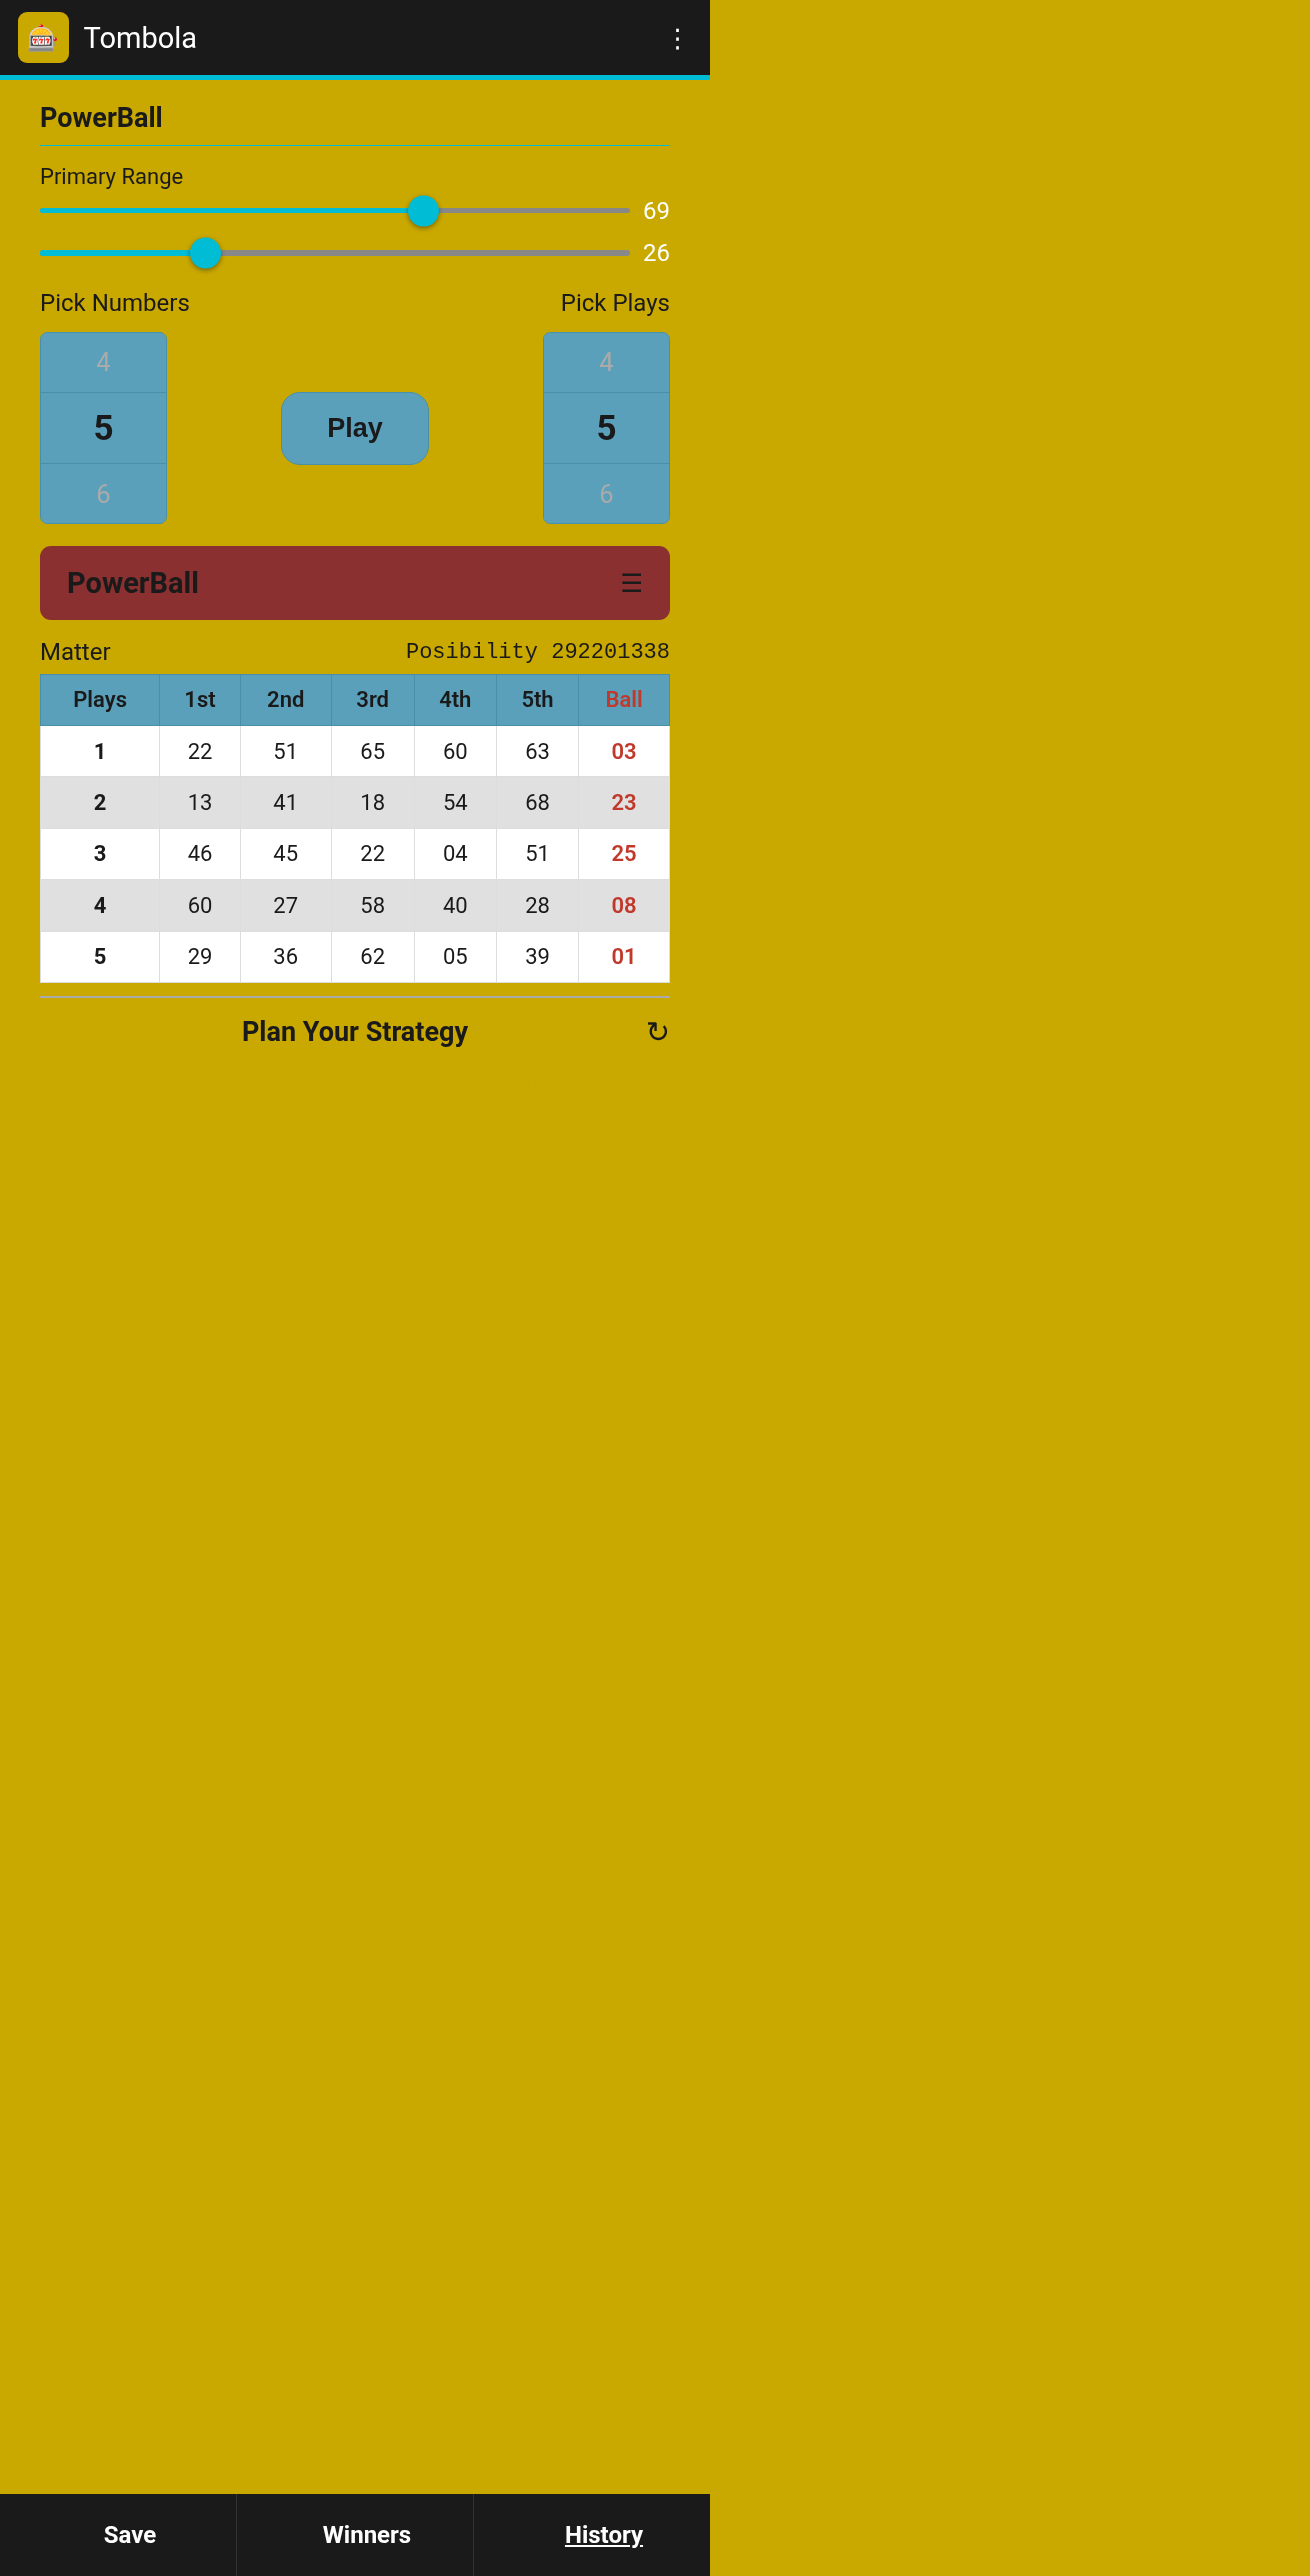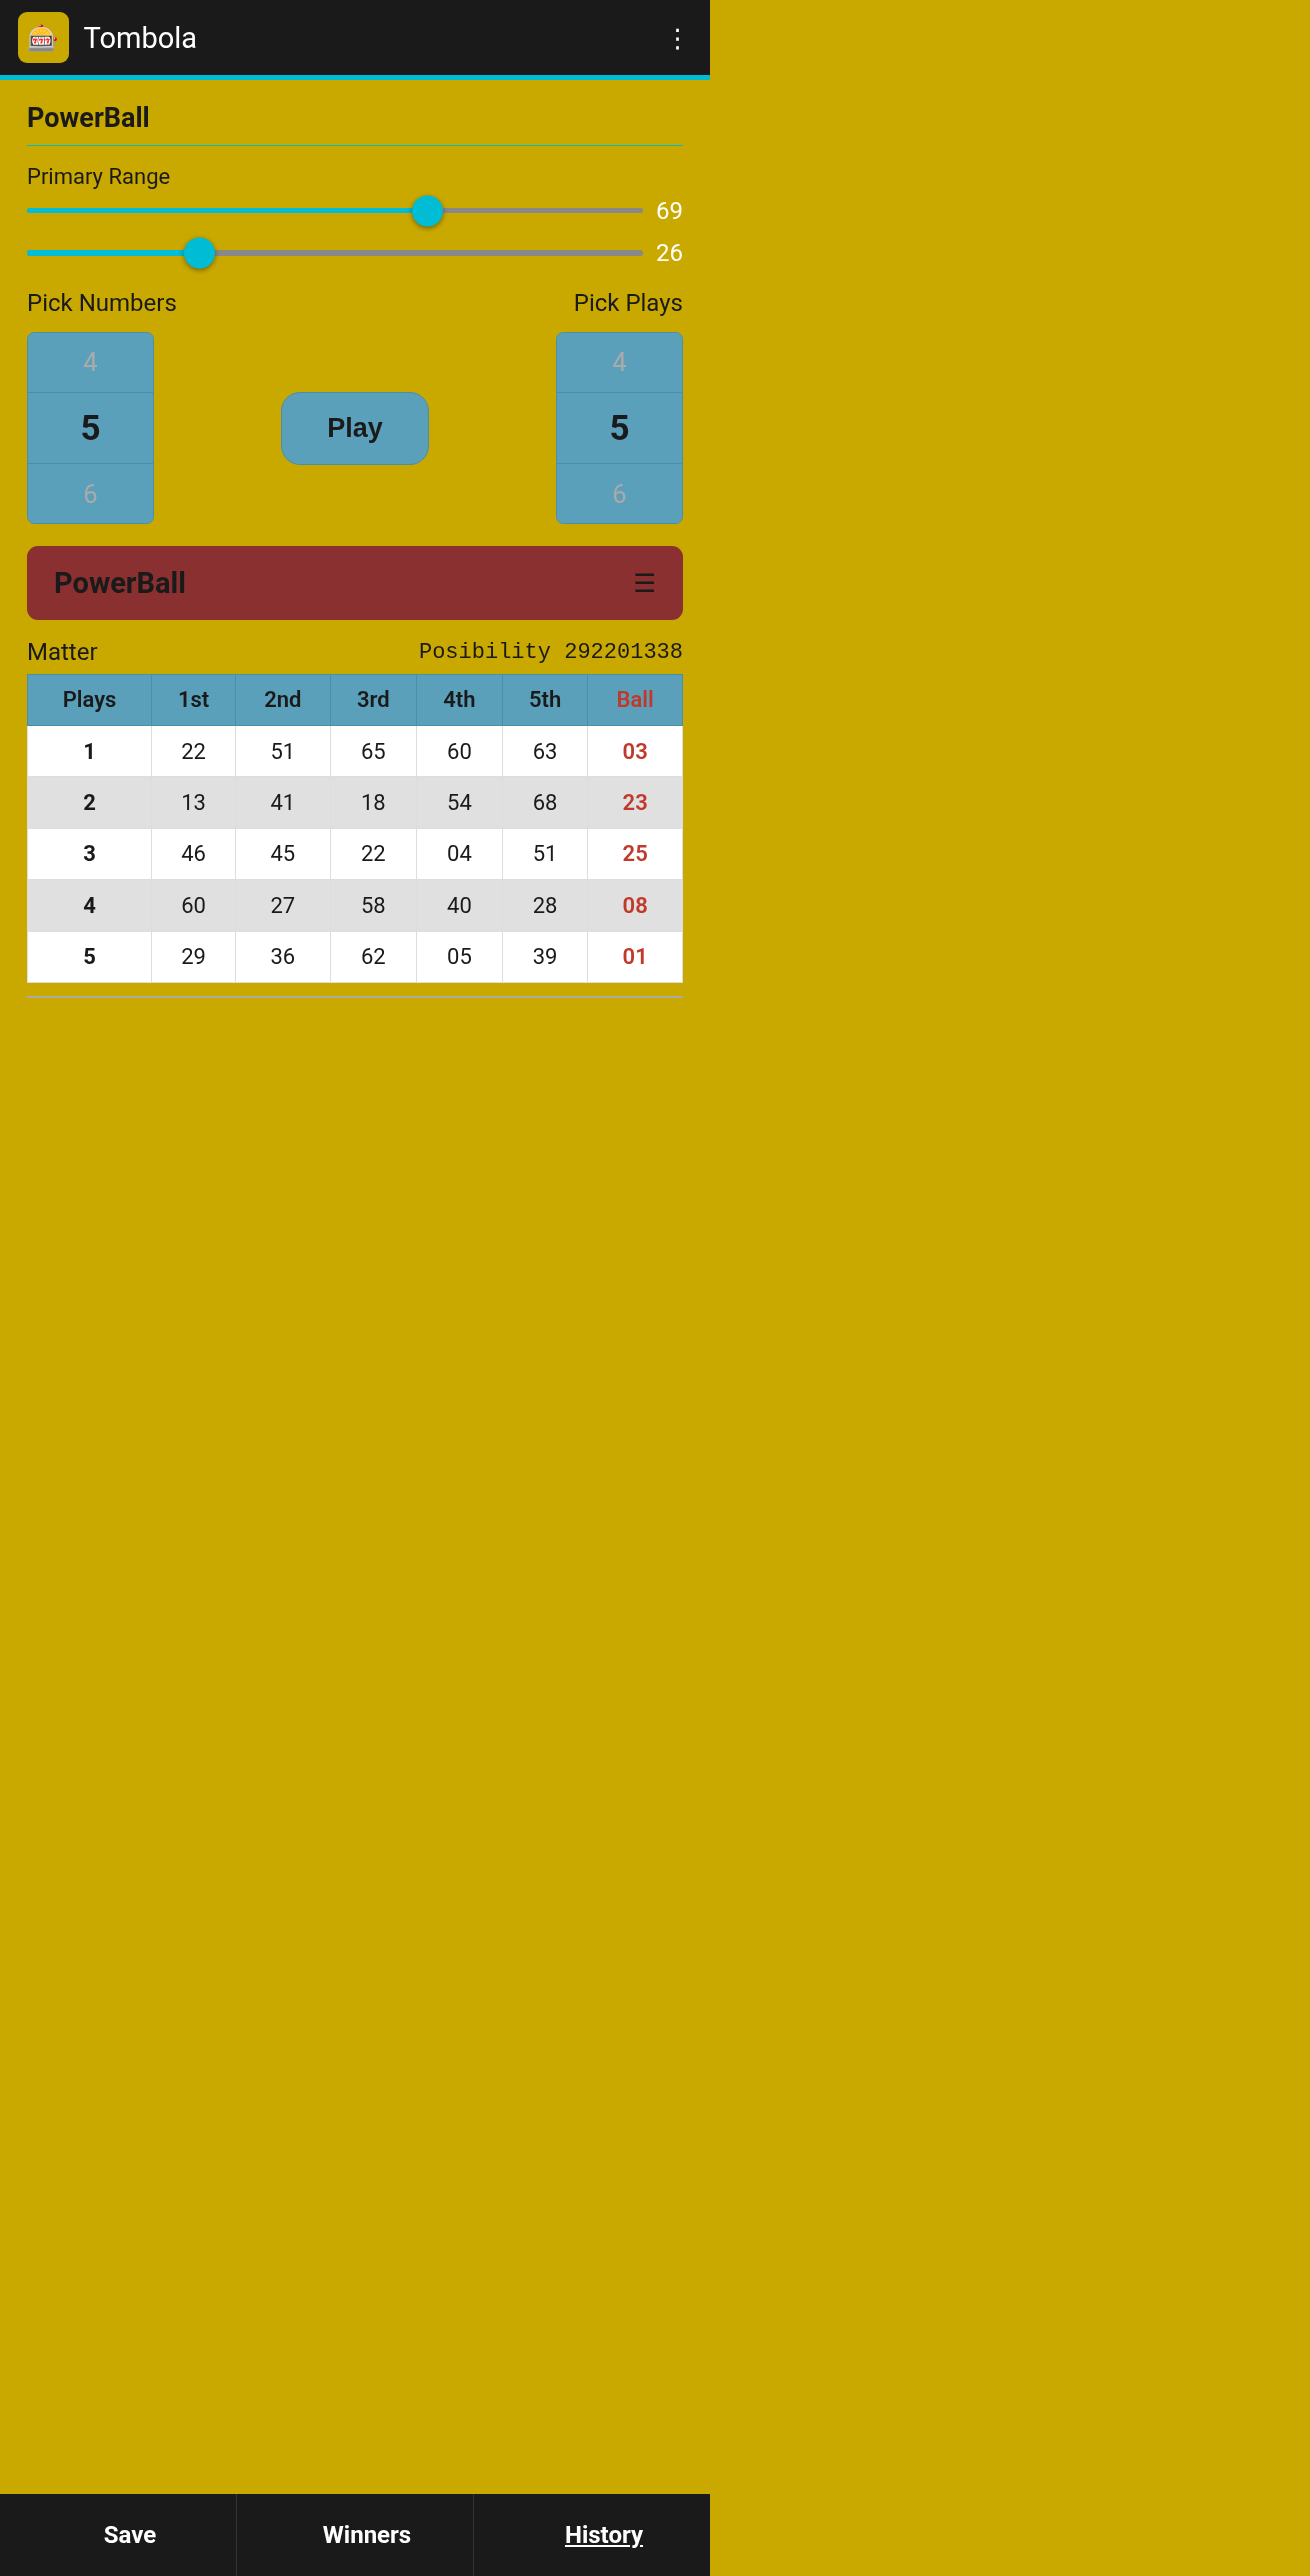--- a/index.html
+++ b/index.html
@@ -49,21 +49,21 @@
     }
 
     
     .cyan-divider {
       height: 4.5px;
       background: #00bcd4;
     }
 
     
     .main-content {
-      padding: 22px 27px;
+      padding: 22px 40px;
       background: #c9a800;
     }
 
     .section-title {
       font-size: 27px;
       font-weight: 700;
       color: #1a1a1a;
       margin-bottom: 11px;
     }
 
@@ -461,20 +461,24 @@
       <td>62</td>
       <td>05</td>
       <td>39</td>
       <td class="ball-val">01</td>
     </tr>
       </tbody>
   </table>
 
   <div class="mid-divider"></div>
 
+  <div class="strategy-header">
+    <span class="strategy-title">Plan Your Strategy</span>
+    <span class="refresh-icon">↻</span>
+  </div>
 
   <div class="checkbox-grid">
 
     <div class="checkbox-item">
       <div class="cb-box"></div>
       <span class="cb-label">Order Matter</span>
       <span class="help-circle">?</span>
     </div>
 
     <div class="checkbox-item">

